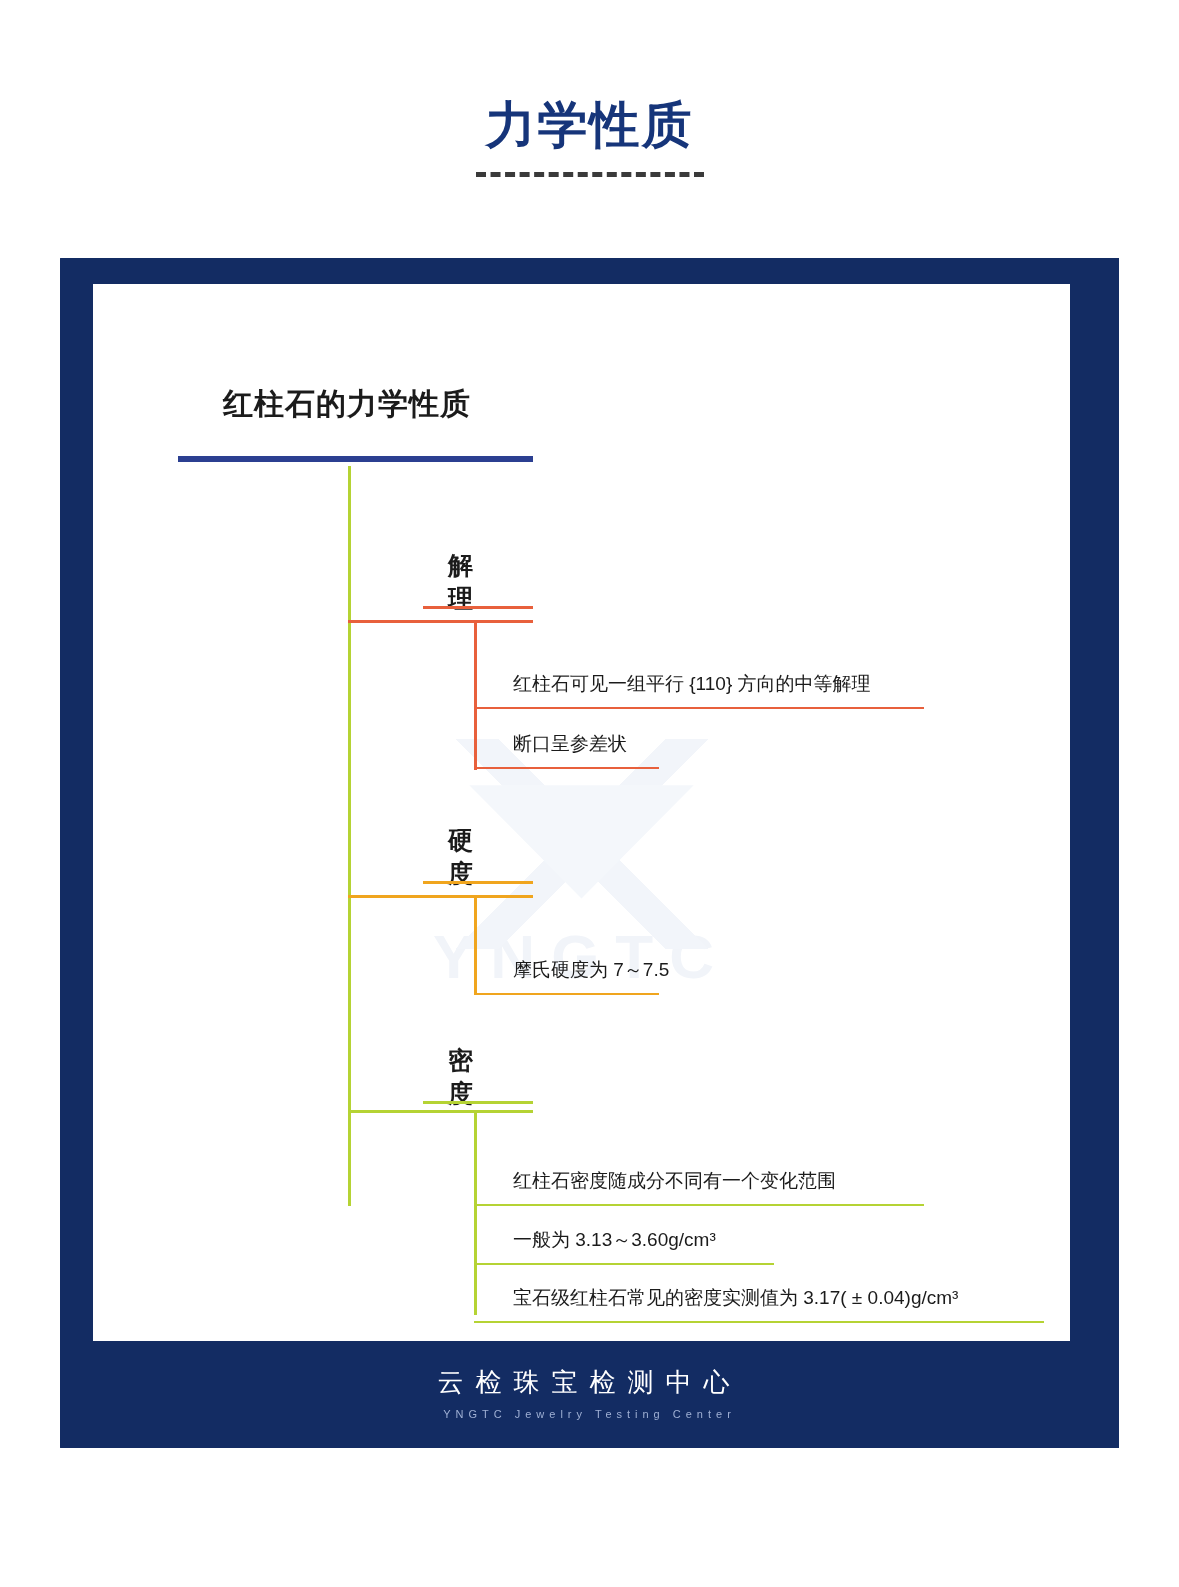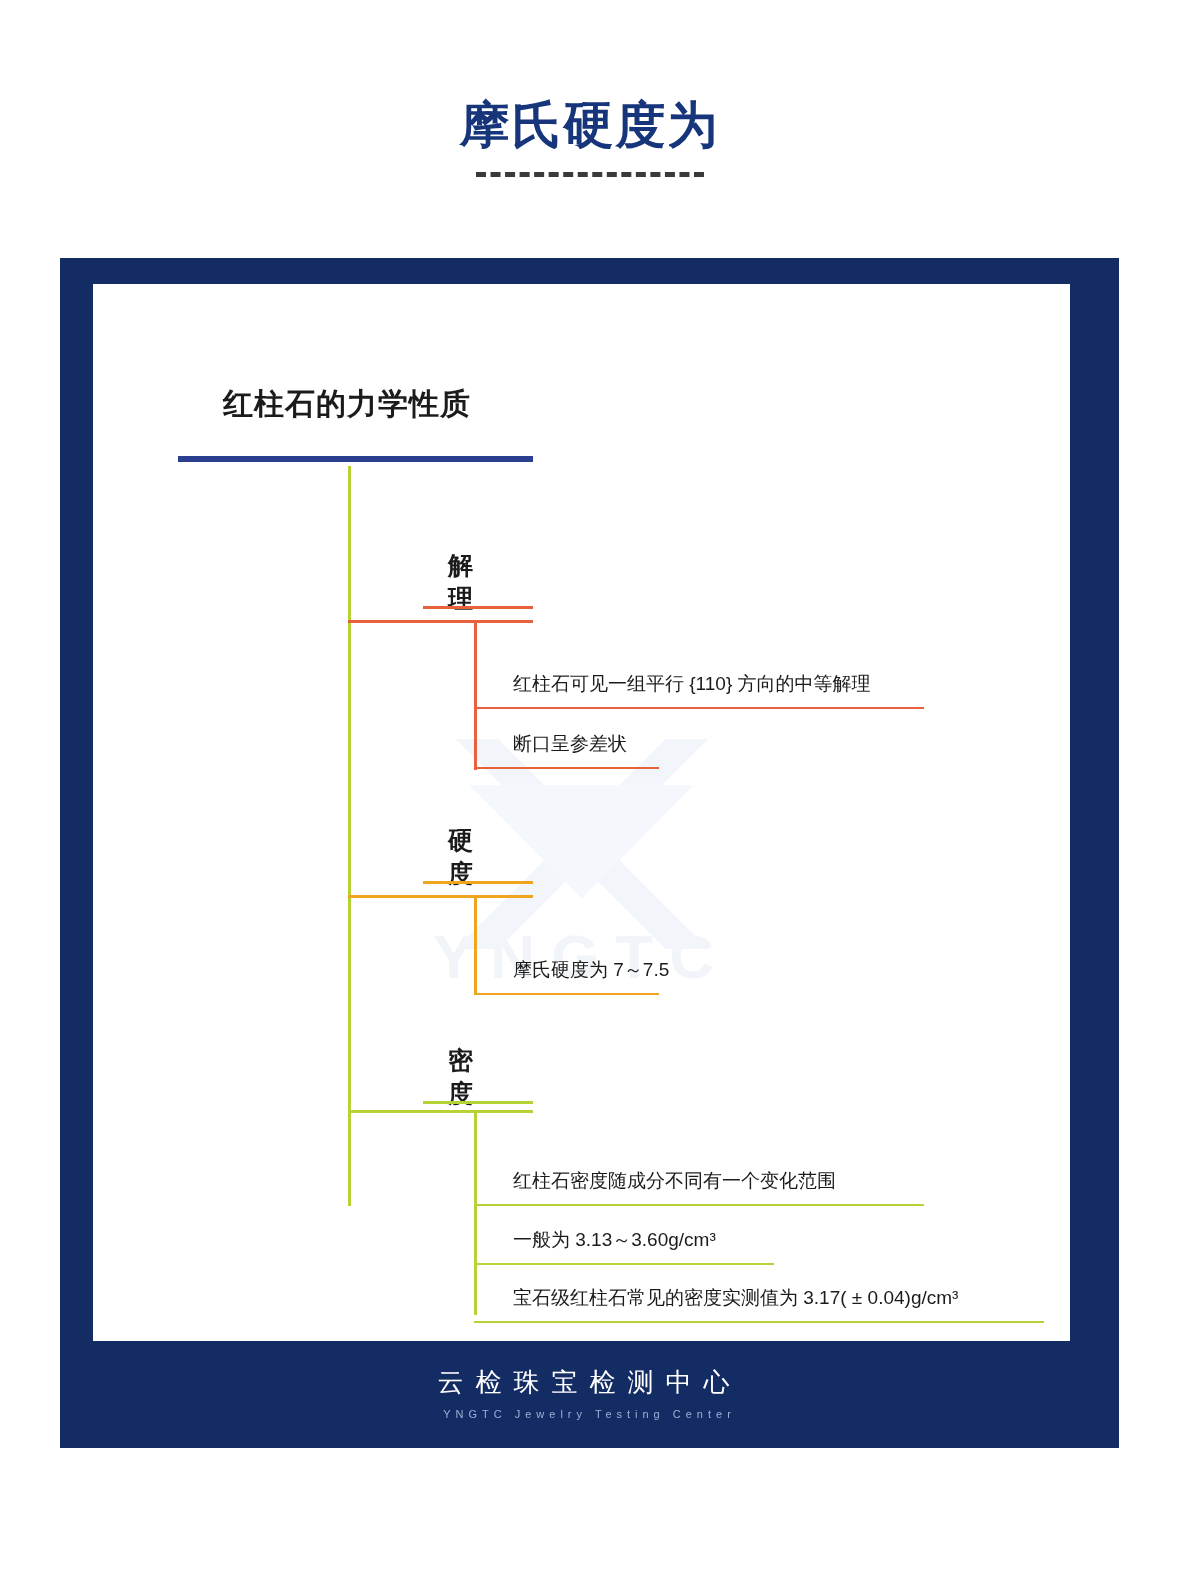--- a/index.html
+++ b/index.html
@@ -208,21 +208,21 @@
   .footer-en {
     margin-top: 8px;
     font-size: 11px;
     color: #9fb0d4;
     letter-spacing: 5px;
   }
 </style>
 </head>
 <body>
 
-<div class="page-title">摩氏硬度为</div>
+<div class="page-title">力学性质</div>
 <div class="title-rule"></div>
 
 <div class="card-outer">
   <div class="card-inner">
 
     <div class="watermark">
       <div class="wm-shape"></div>
       <div class="wm-text">YNGTC</div>
     </div>
 

